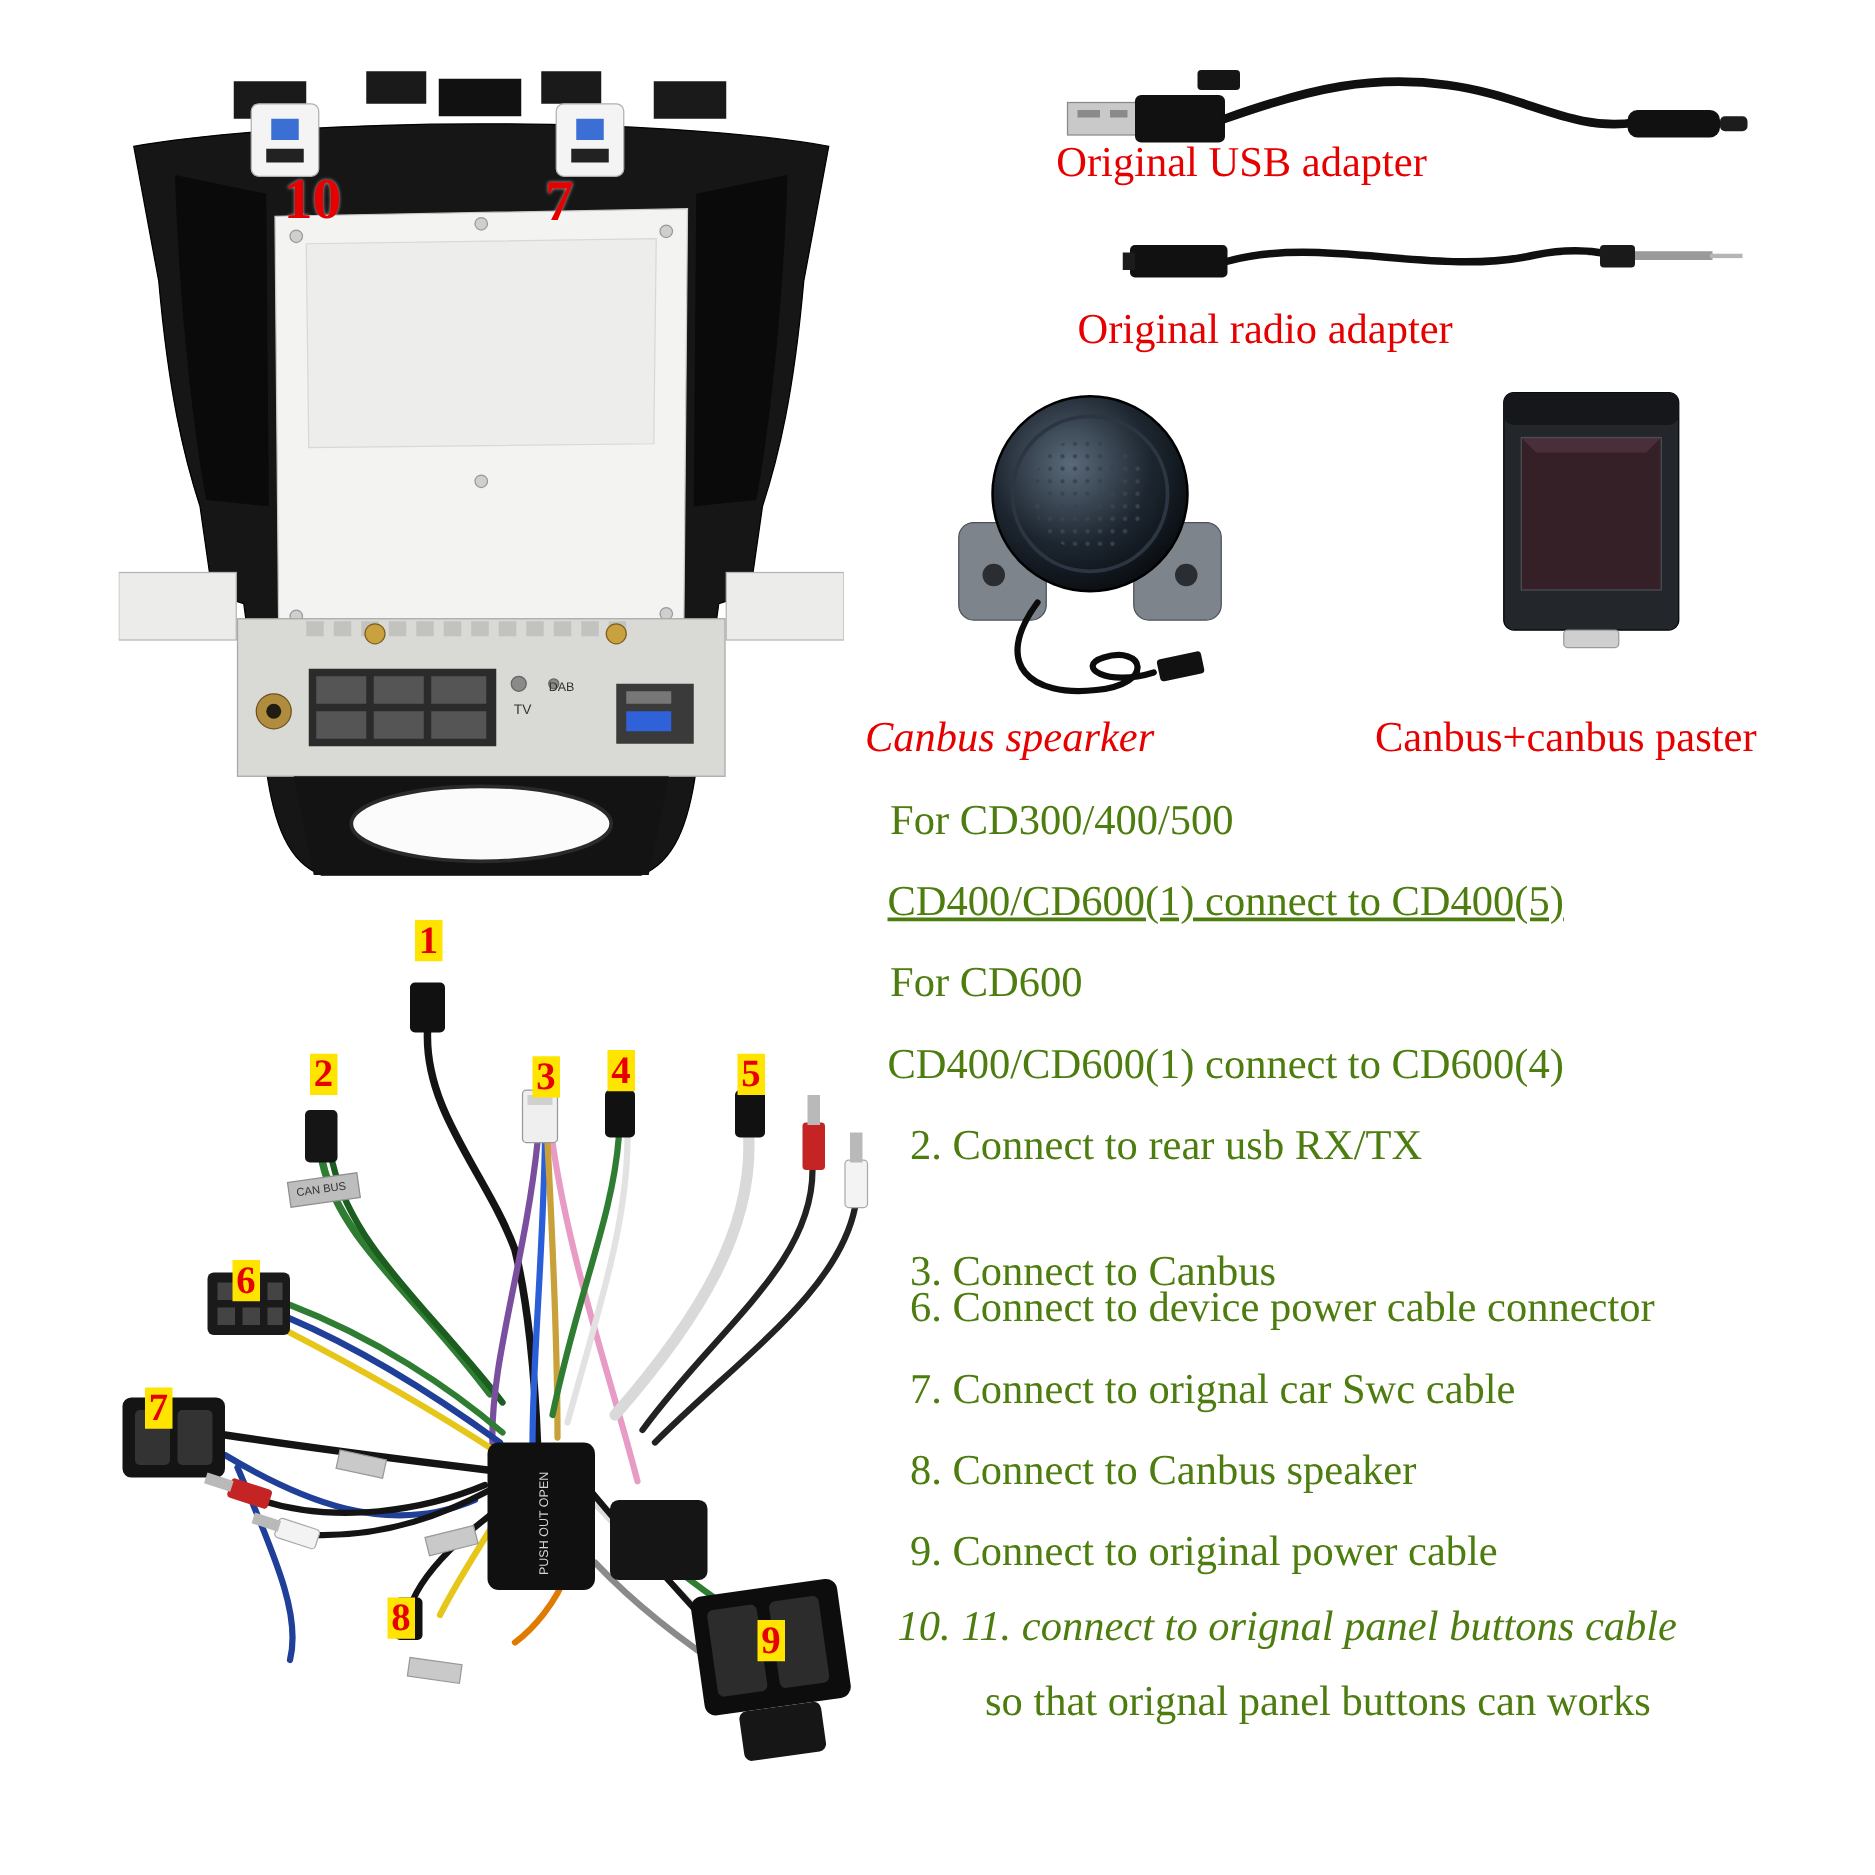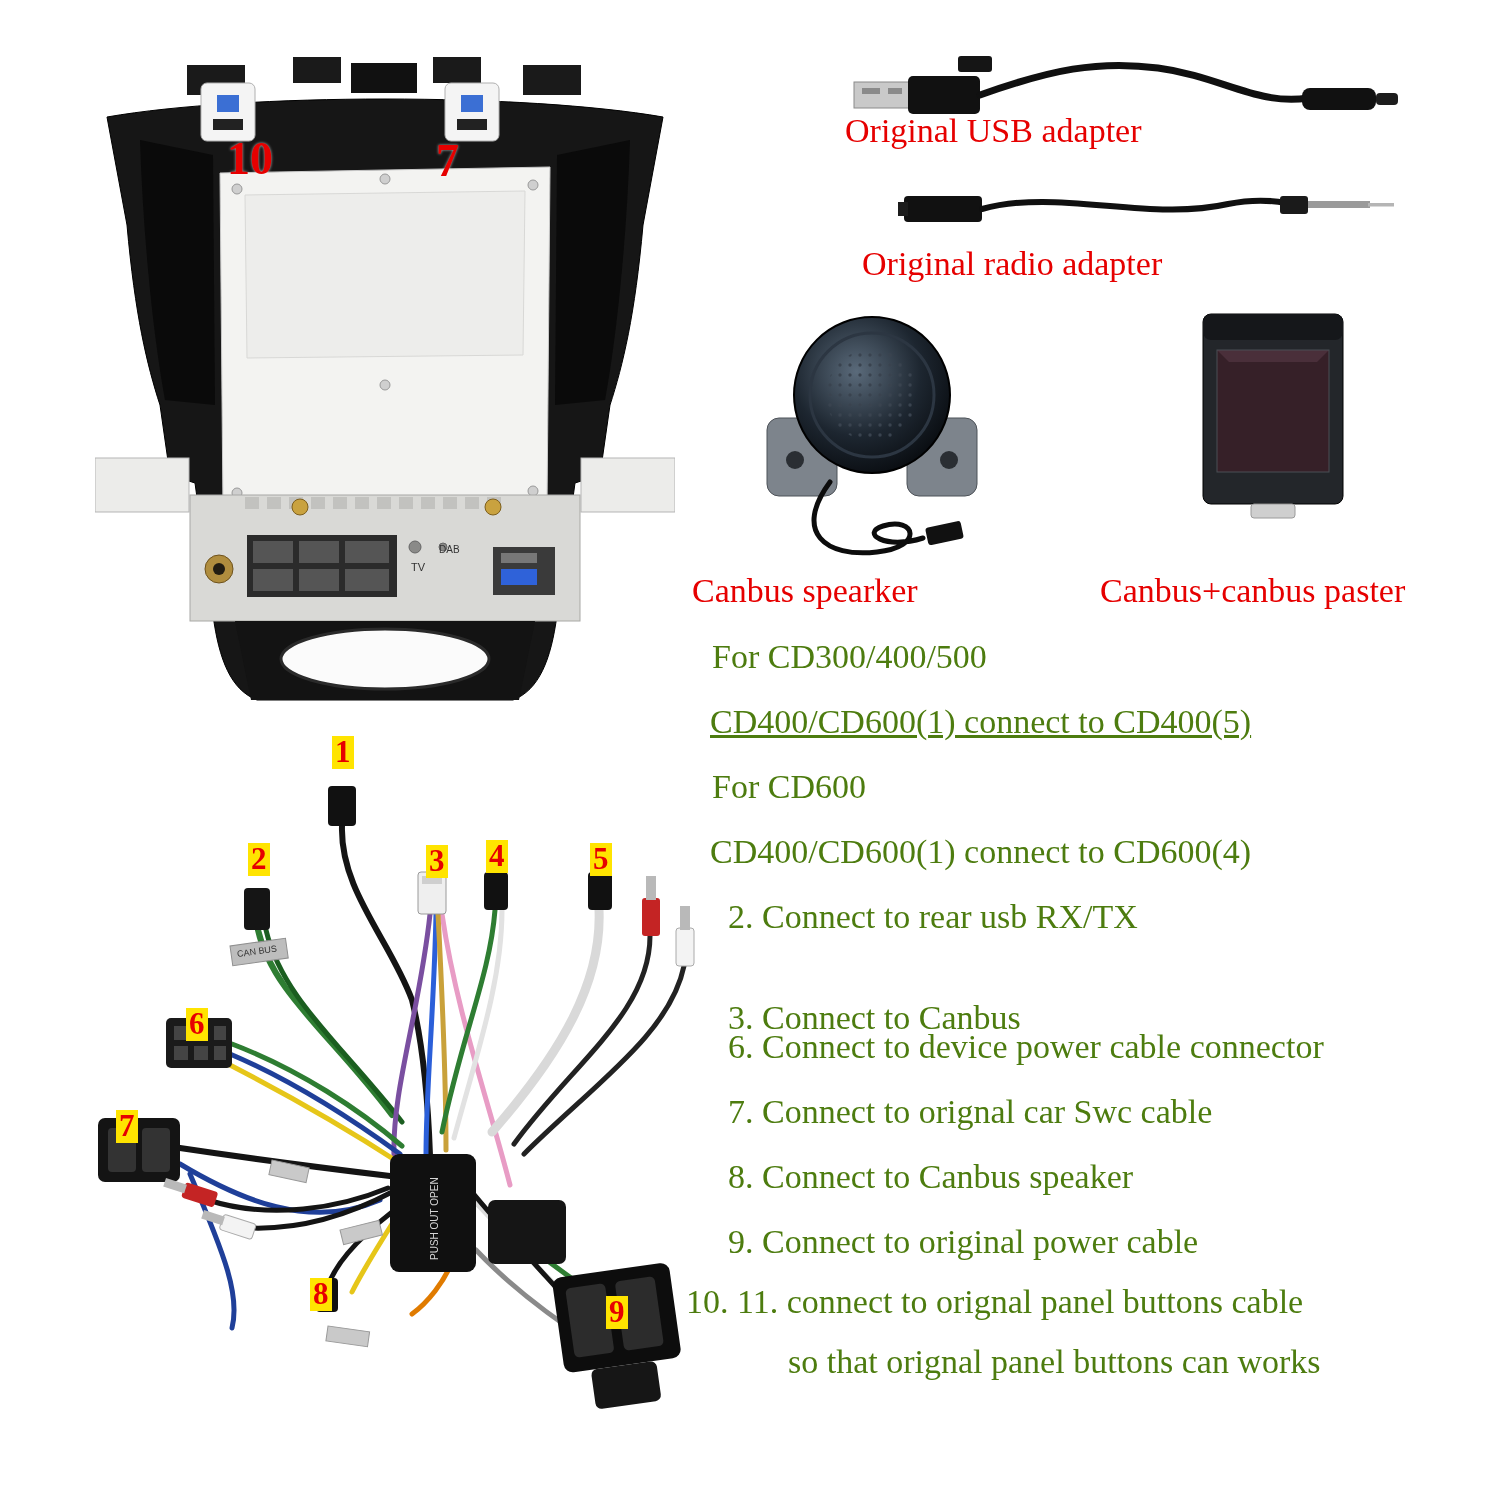--- a/index.html
+++ b/index.html
@@ -152,21 +152,21 @@
       <rect x="142" y="118" width="70" height="78" rx="12" fill="#7d848c" stroke="#4d5258"></rect>
       <circle cx="30" cy="160" r="9" fill="#2a2e33"></circle>
       <circle cx="184" cy="160" r="9" fill="#2a2e33"></circle>
     </g>
     <circle cx="107" cy="95" r="78" fill="url(#spkg)" stroke="#000" stroke-width="2"></circle>
     <circle cx="107" cy="95" r="46" fill="url(#holes)"></circle>
     <circle cx="107" cy="95" r="62" fill="none" stroke="#2c3642" stroke-width="3"></circle>
     <path d="M65,182 C28,232 60,258 112,252 C160,247 150,216 118,226 C95,233 120,250 158,238" stroke="#0c0c0c" stroke-width="5" fill="none" stroke-linecap="round"></path>
     <rect x="160" y="228" width="36" height="18" rx="3" fill="#111" transform="rotate(-12 160 228)"></rect>
   </svg>
-  <div class="red-label" style="left:692px;top:572px;">Canbus spearker</div>
+  <div class="red-label" style="left:692px;top:572px;font-style:italic;">Canbus spearker</div>
 
   <svg style="left:1193px;top:308px;" width="165" height="215" viewBox="0 0 165 215">
     <rect x="10" y="6" width="140" height="190" rx="8" fill="#23262a" stroke="#000"></rect>
     <rect x="10" y="6" width="140" height="26" rx="8" fill="#15171a"></rect>
     <rect x="24" y="42" width="112" height="122" fill="#362028"></rect>
     <path d="M24,42 L136,42 L124,54 L36,54 Z" fill="#4a2f3a"></path>
     <rect x="24" y="42" width="112" height="122" fill="none" stroke="#4a4f55"></rect>
     <rect x="58" y="196" width="44" height="14" rx="3" fill="#cfcfcf" stroke="#9a9a9a"></rect>
   </svg>
   <div class="red-label" style="left:1100px;top:572px;">Canbus+canbus paster</div>
@@ -175,21 +175,21 @@
     <div class="note-line" style="left:712px;top:638px;">For CD300/400/500</div>
     <div class="note-line" style="left:710px;top:703px;text-decoration:underline;">CD400/CD600(1) connect to CD400(5)</div>
     <div class="note-line" style="left:712px;top:768px;">For CD600</div>
     <div class="note-line" style="left:710px;top:833px;">CD400/CD600(1) connect to CD600(4)</div>
     <div class="note-line" style="left:728px;top:898px;">2. Connect to rear usb RX/TX</div>
     <div class="note-line" style="left:728px;top:963px;margin-top:36px;">3. Connect to Canbus</div>
     <div class="note-line" style="left:728px;top:1028px;">6. Connect to device power cable connector</div>
     <div class="note-line" style="left:728px;top:1093px;">7. Connect to orignal car Swc cable</div>
     <div class="note-line" style="left:728px;top:1158px;">8. Connect to Canbus speaker</div>
     <div class="note-line" style="left:728px;top:1223px;">9. Connect to original power cable</div>
-    <div class="note-line" style="left:686px;top:1283px;">10. 11. connect to orignal panel buttons cable</div>
+    <div class="note-line" style="left:718px;top:1283px;font-style:italic;">10. 11. connect to orignal panel buttons cable</div>
     <div class="note-line" style="left:788px;top:1343px;">so that orignal panel buttons can works</div>
   </div>
 
   <svg style="left:90px;top:730px;" width="620" height="700" viewBox="0 0 620 700">
 
     <g fill="none" stroke-linecap="round">
       <path d="M252,96 C250,160 300,210 322,270 C332,310 338,370 340,425" stroke="#141414" stroke-width="6"></path>
       <path d="M168,200 C182,262 242,305 302,385" stroke="#2e7d32" stroke-width="6"></path>
       <path d="M176,200 C192,268 252,315 312,392" stroke="#1b5e20" stroke-width="5"></path>
       <path d="M340,184 C330,280 302,360 304,425" stroke="#7a4fa0" stroke-width="5"></path>

